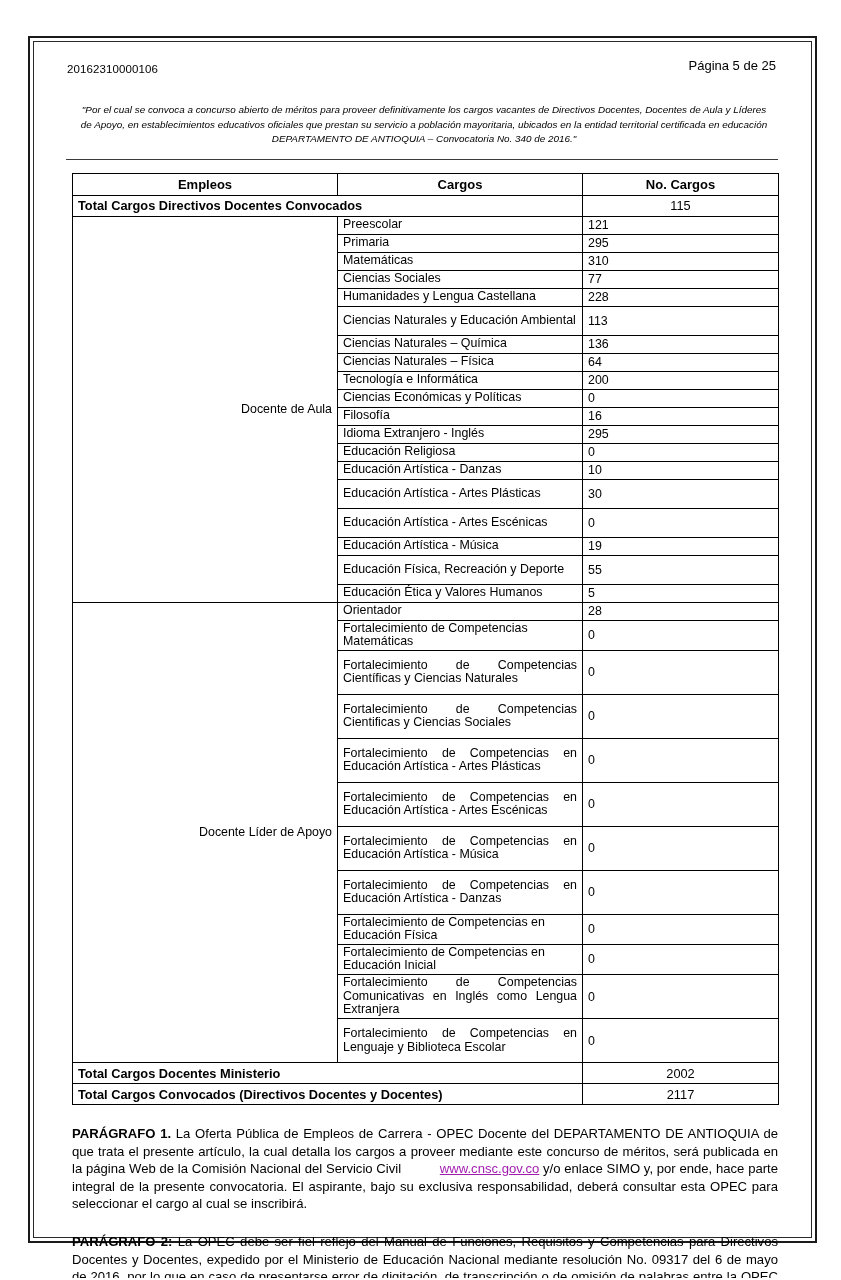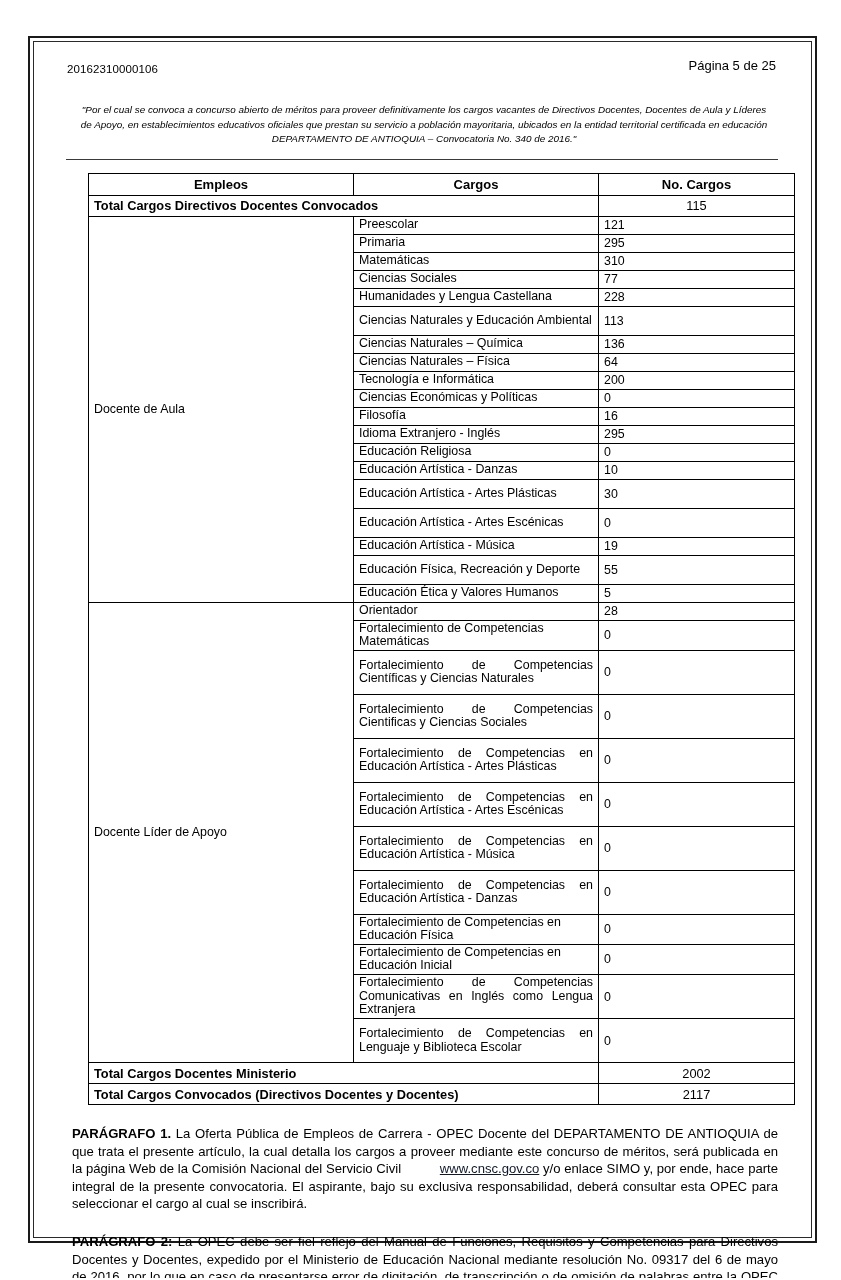--- a/index.html
+++ b/index.html
@@ -82,21 +82,21 @@
 
   .header-rule {
     margin-top: 12px;
     border-top: 1.2px solid #3a3a3a;
     width: 712px;
   }
 
   
   table.opec {
     margin-top: 13px;
-    margin-left: 22px;
+    margin-left: 6px;
     width: 706px;
     border-collapse: collapse;
     table-layout: fixed;
     font-size: 12.4px;
   }
   table.opec td, table.opec th {
     border: 1px solid #000;
     padding: 1px 5px;
     vertical-align: middle;
   }
@@ -118,21 +118,21 @@
     height: 18px;
     padding-left: 6px;
   }
   td.total-value {
     font-weight: normal;
     text-align: center;
     font-size: 12.8px;
   }
 
   td.group {
-    text-align: left;
+    text-align: right;
     vertical-align: middle;
     font-size: 12.4px;
   }
   td.cargo {
     text-align: left;
     line-height: 13.6px;
   }
   td.num {
     text-align: left;
   }
@@ -145,21 +145,21 @@
   .para {
     margin-top: 20px;
     margin-left: 6px;
     width: 706px;
     font-size: 13.1px;
     line-height: 17.6px;
     text-align: justify;
   }
   .para .lead { font-weight: bold; }
   .para a.link {
-    color: #0f172a;
+    color: #a21caf;
     text-decoration: underline;
     margin-left: 35px;
   }
 </style>
 </head>
 <body>
 
 <div class="page">
 
   <div class="page-frame">

